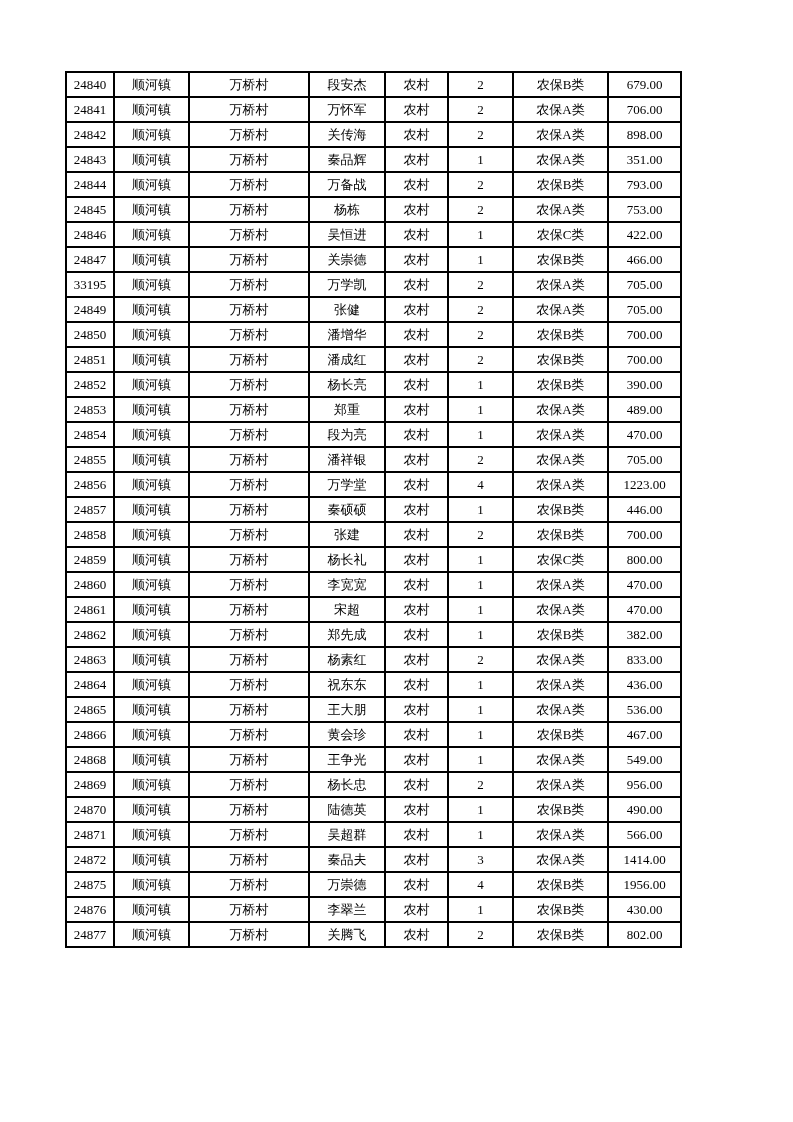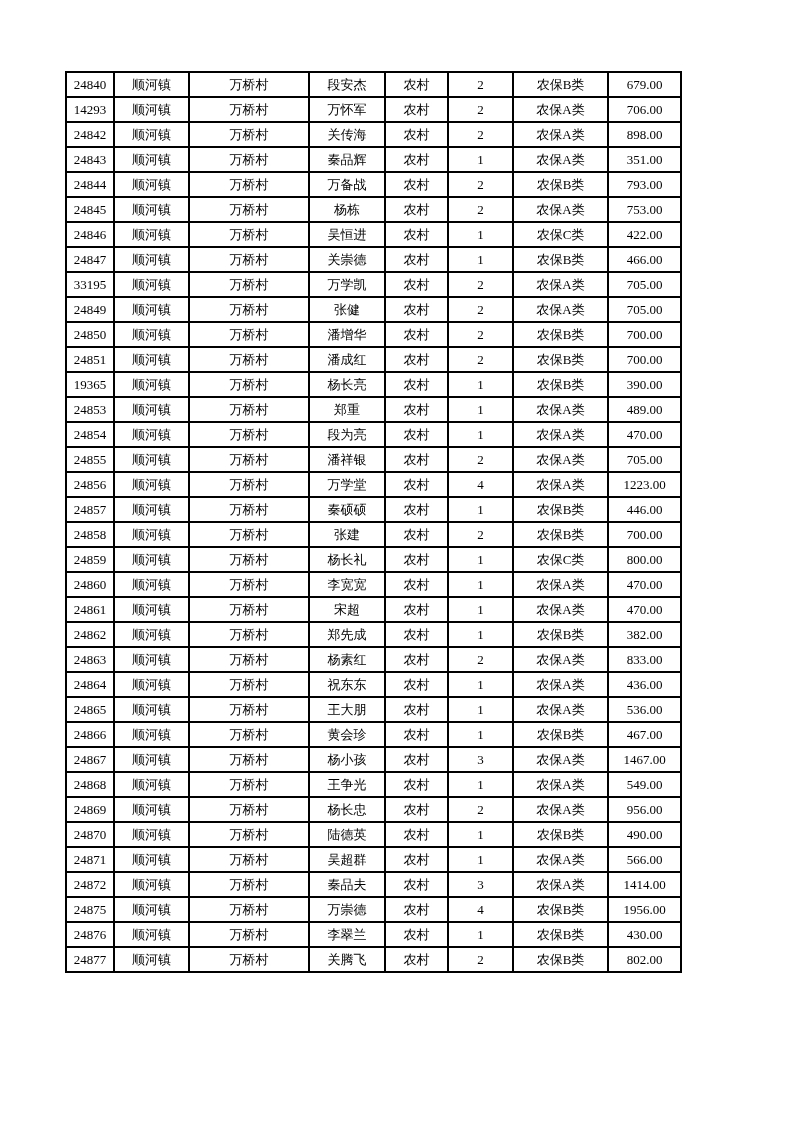--- a/index.html
+++ b/index.html
@@ -60,21 +60,21 @@
           <td>24840</td>
           <td>顺河镇</td>
           <td>万桥村</td>
           <td>段安杰</td>
           <td>农村</td>
           <td>2</td>
           <td>农保B类</td>
           <td>679.00</td>
         </tr>
         <tr>
-          <td>14293</td>
+          <td>24841</td>
           <td>顺河镇</td>
           <td>万桥村</td>
           <td>万怀军</td>
           <td>农村</td>
           <td>2</td>
           <td>农保A类</td>
           <td>706.00</td>
         </tr>
         <tr>
           <td>24842</td>
@@ -170,21 +170,21 @@
           <td>24851</td>
           <td>顺河镇</td>
           <td>万桥村</td>
           <td>潘成红</td>
           <td>农村</td>
           <td>2</td>
           <td>农保B类</td>
           <td>700.00</td>
         </tr>
         <tr>
-          <td>19365</td>
+          <td>24852</td>
           <td>顺河镇</td>
           <td>万桥村</td>
           <td>杨长亮</td>
           <td>农村</td>
           <td>1</td>
           <td>农保B类</td>
           <td>390.00</td>
         </tr>
         <tr>
           <td>24853</td>
@@ -318,30 +318,20 @@
         </tr>
         <tr>
           <td>24866</td>
           <td>顺河镇</td>
           <td>万桥村</td>
           <td>黄会珍</td>
           <td>农村</td>
           <td>1</td>
           <td>农保B类</td>
           <td>467.00</td>
-        </tr>
-        <tr>
-          <td>24867</td>
-          <td>顺河镇</td>
-          <td>万桥村</td>
-          <td>杨小孩</td>
-          <td>农村</td>
-          <td>3</td>
-          <td>农保A类</td>
-          <td>1467.00</td>
         </tr>
         <tr>
           <td>24868</td>
           <td>顺河镇</td>
           <td>万桥村</td>
           <td>王争光</td>
           <td>农村</td>
           <td>1</td>
           <td>农保A类</td>
           <td>549.00</td>

